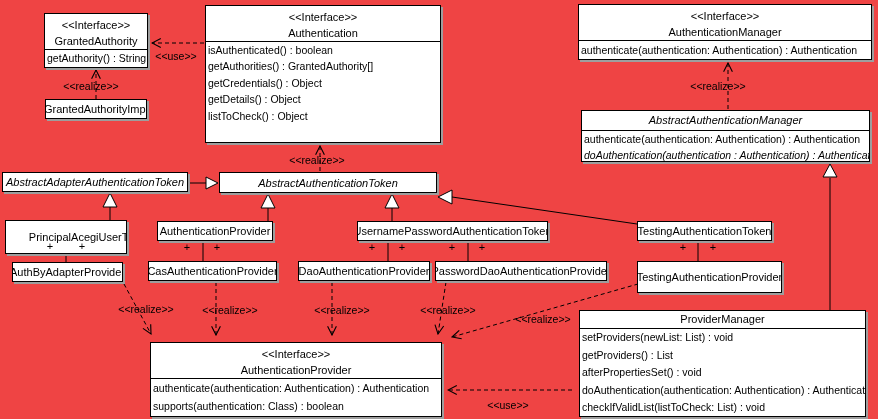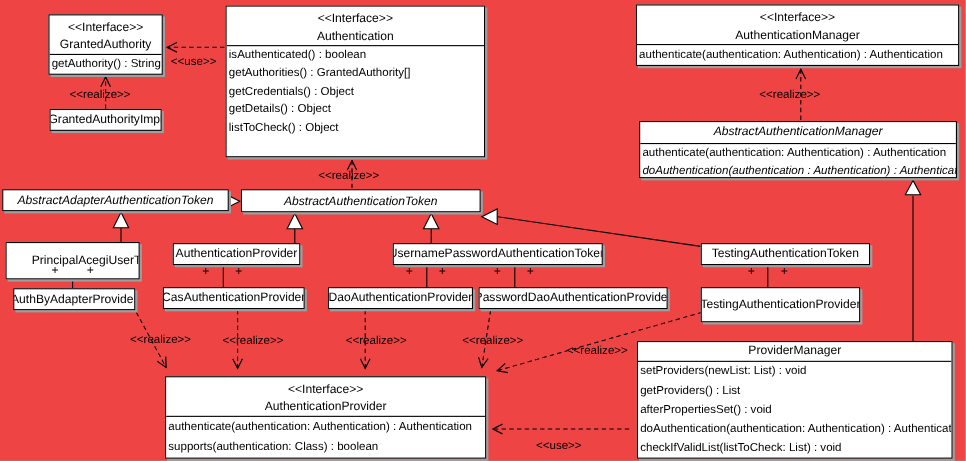--- a/index.html
+++ b/index.html
@@ -16,26 +16,26 @@
   .abstract .cname,.abstract.simple,.it{font-style:italic;}
   .wlbl{position:absolute;font-size:10.5px;transform:translateX(-50%);white-space:nowrap;}
   .plus{position:absolute;font-size:11px;transform:translateX(-50%);line-height:10px;}
 
   #b-ga{left:44px;top:13px;width:104px;height:55px;}   #b-ga .m{height:17px;line-height:17px;}
   #b-gai{left:45px;top:99px;width:102px;height:20px;}
   #b-auth{left:205px;top:5px;width:236px;height:138px;} #b-auth .m{height:16.4px;line-height:16.4px;}
   #b-am{left:578px;top:4px;width:294px;height:56px;}    #b-am .m{height:18px;line-height:18px;}
   #b-aam{left:581px;top:110px;width:289px;height:52px;} #b-aam .hdr1{height:19px;line-height:19px;}
   #b-aam .m{height:16px;line-height:16px;}
-  #b-aaat{left:2px;top:172px;width:206px;height:20px;}
+  #b-aaat{left:2px;top:172px;width:186px;height:20px;}
   #b-aat{left:219px;top:172px;width:218px;height:21px;}
   #b-pat{left:5px;top:220px;width:122px;height:34px;padding-left:48px;}
   #b-cat{left:157px;top:221px;width:116px;height:20px;}
   #b-upat{left:357px;top:221px;width:191px;height:20px;}
-  #b-tat{left:637px;top:221px;width:154px;height:20px;}
+  #b-tat{left:637px;top:221px;width:135px;height:20px;}
   #b-abap{left:12px;top:262px;width:111px;height:20px;}
   #b-cap{left:148px;top:261px;width:129px;height:20px;}
   #b-dap{left:298px;top:261px;width:132px;height:20px;}
   #b-pdap{left:435px;top:261px;width:172px;height:20px;}
   #b-tap{left:637px;top:261px;width:145px;height:32px;}
   #b-ap{left:150px;top:342px;width:292px;height:75px;}  #b-ap .m{height:18px;line-height:18px;}
   #b-pm{left:579px;top:310px;width:287px;height:107px;} #b-pm .hdr1{height:17px;line-height:17px;}
   #b-pm .m{height:17.6px;line-height:17.6px;}
 </style>
 </head>

